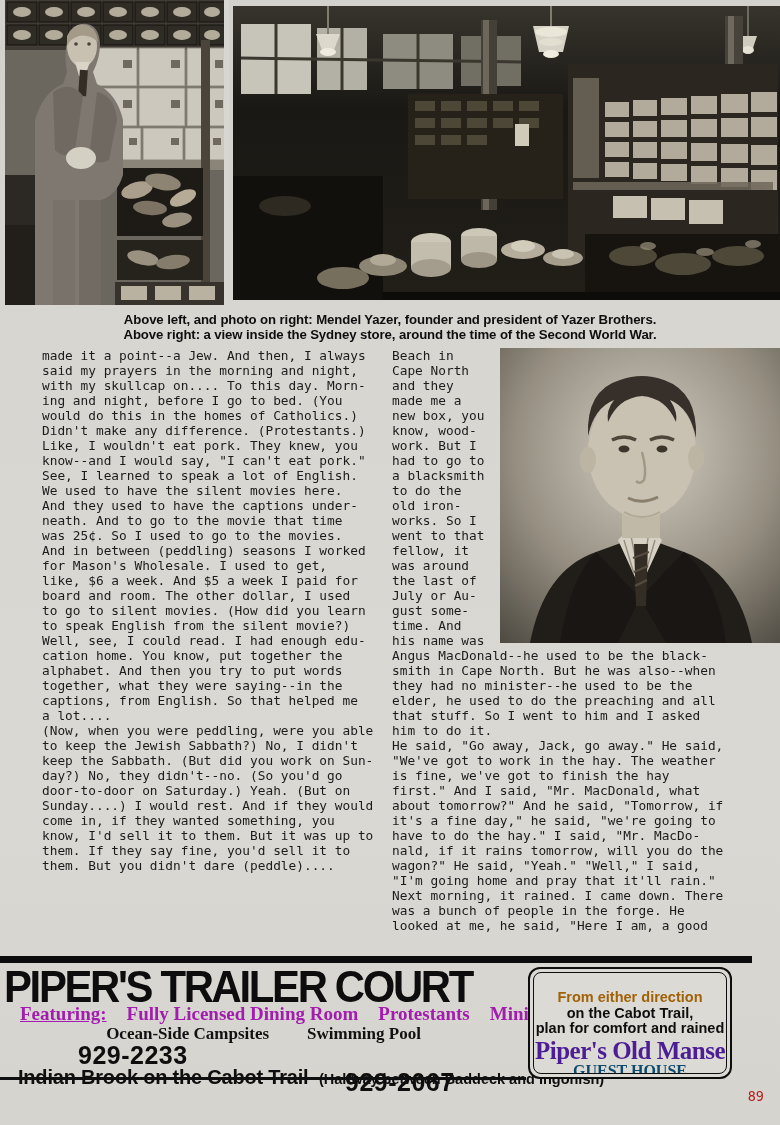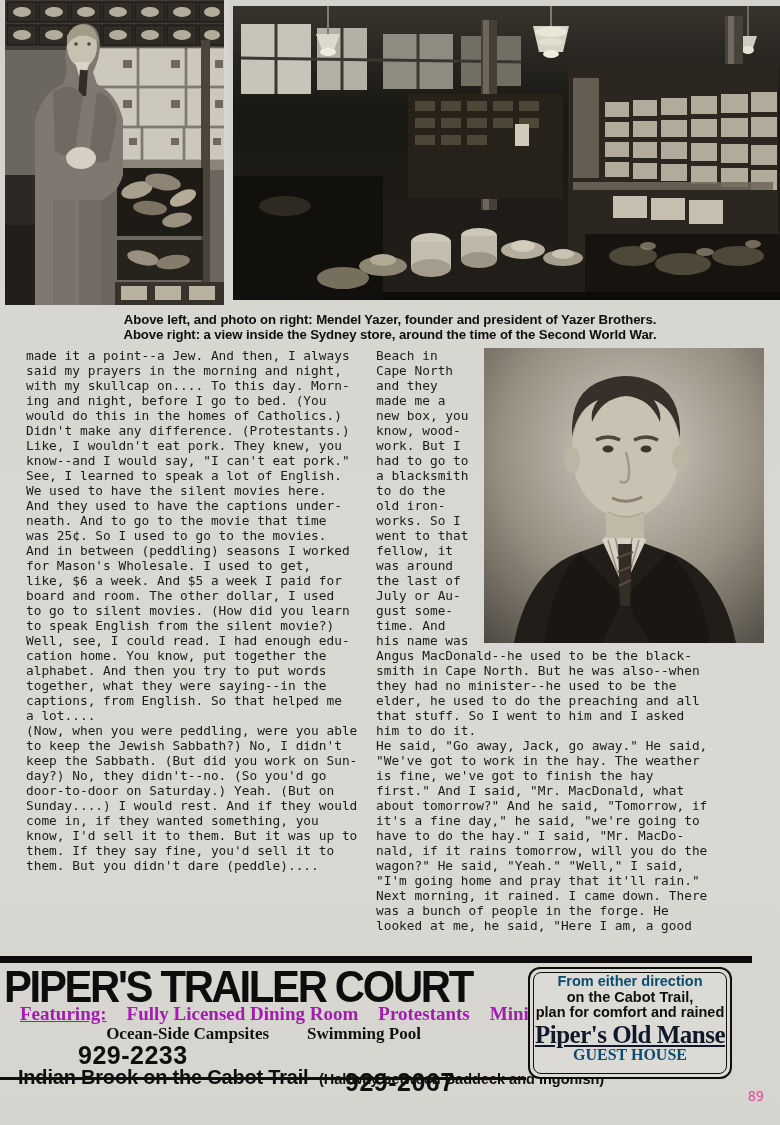--- a/index.html
+++ b/index.html
@@ -10,21 +10,21 @@
     position:relative;overflow:hidden;color:#161616;
   }
   .photos{position:relative;height:307px;}
   .photo-left{position:absolute;left:5px;top:0;width:224px;height:305px;}
   .photo-right{position:absolute;left:233px;top:6px;width:547px;height:294px;}
   .photos svg{display:block;width:100%;height:100%;}
   .caption{
     text-align:center;padding-top:5px;height:33px;
     font-weight:bold;font-size:13.2px;line-height:15px;letter-spacing:-0.1px;color:#0e0e0e;
   }
-  .main{display:flex;padding-left:26px;margin-top:3px;height:608px;overflow:hidden;}
+  .main{display:flex;padding-left:42px;margin-top:3px;height:608px;overflow:hidden;}
   .col-left{width:346px;flex:none;}
   .col-right{width:394px;flex:none;margin-left:4px;}
   p.mono{
     margin:0;font-family:"DejaVu Sans Mono","Liberation Mono",monospace;
     font-size:12.8px;line-height:15px;white-space:pre-wrap;color:#1b1b1b;
   }
   p.gap{}
   .portrait-float{float:right;width:280px;height:295px;margin:0 6px 0 4px;}
   .portrait-float svg{display:block;width:100%;height:100%;}
   .ad-rule-top{height:7px;background:#0c0c0c;width:752px;}
@@ -51,31 +51,31 @@
   .loc-main{font-size:20px;font-weight:bold;letter-spacing:-0.2px;}
   .loc-note{font-size:14.5px;font-weight:bold;margin-left:6px;}
   .manse{
     position:absolute;left:528px;top:4px;width:204px;height:112px;
     border:2.5px solid #0e0e0e;border-radius:12px;background:#dcdad5;box-sizing:border-box;
   }
   .manse-inner{
     position:absolute;left:3px;top:3px;right:3px;bottom:3px;
     border:1.5px solid #0e0e0e;border-radius:8px;text-align:center;overflow:hidden;
   }
-  .manse-l1{font-size:14.5px;font-weight:bold;line-height:15.5px;margin-top:1px;color:#0c4a6e;}
+  .manse-l1{font-size:14.5px;font-weight:bold;line-height:15.5px;margin-top:17px;color:#a16207;}
   .manse-l2,.manse-l3{font-size:14.5px;font-weight:bold;line-height:15.5px;color:#0e0e0e;}
   .manse-title{
     font-family:"Liberation Serif",serif;font-weight:bold;font-size:25px;line-height:25px;
-    letter-spacing:-0.5px;margin-top:1px;color:#0f172a;white-space:nowrap;text-decoration:underline;
+    letter-spacing:-0.5px;margin-top:1px;color:#4c1d95;white-space:nowrap;
   }
   .manse-guest{font-family:"Liberation Serif",serif;font-weight:bold;font-size:16px;line-height:16px;color:#0c4a6e;}
   .ad-rule-bottom{position:absolute;left:0;top:114px;width:526px;height:3px;background:#101010;}
   .page-number{
     position:absolute;right:16px;top:1088px;
-    font-family:"DejaVu Sans Mono","Liberation Mono",monospace;font-size:13.5px;color:#ec4899;
+    font-family:"DejaVu Sans Mono","Liberation Mono",monospace;font-size:13.5px;color:#b91c1c;
   }
 </style>
 </head>
 <body>
 
 <div class="photos">
   <div class="photo-left">
     <svg viewBox="0 0 224 305" preserveAspectRatio="none">
       <rect width="224" height="305" fill="#6b675f"></rect>
 

